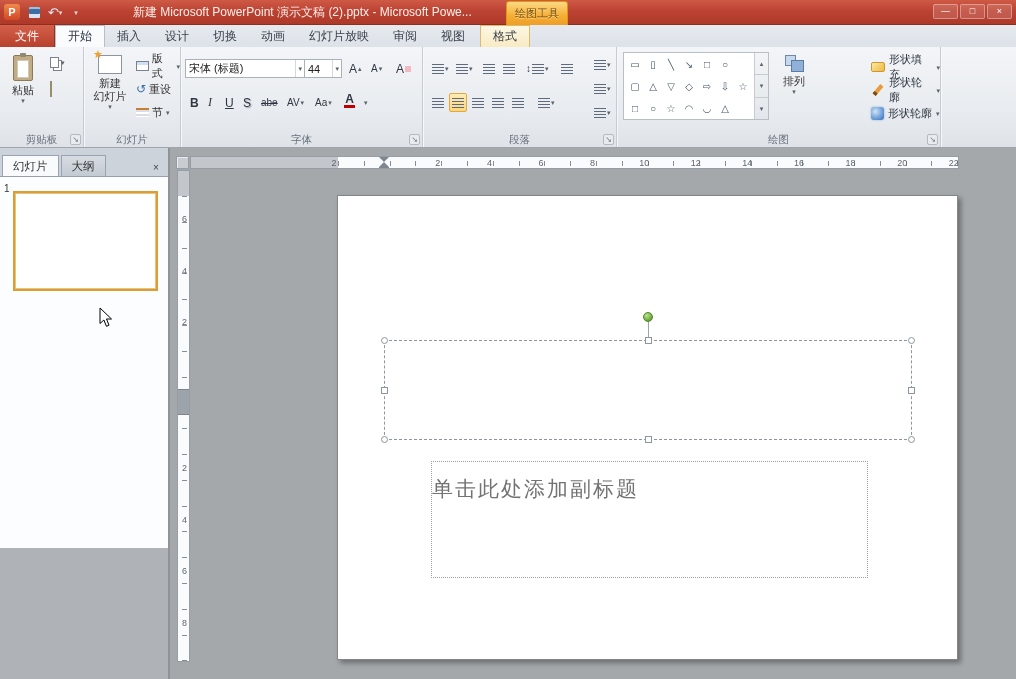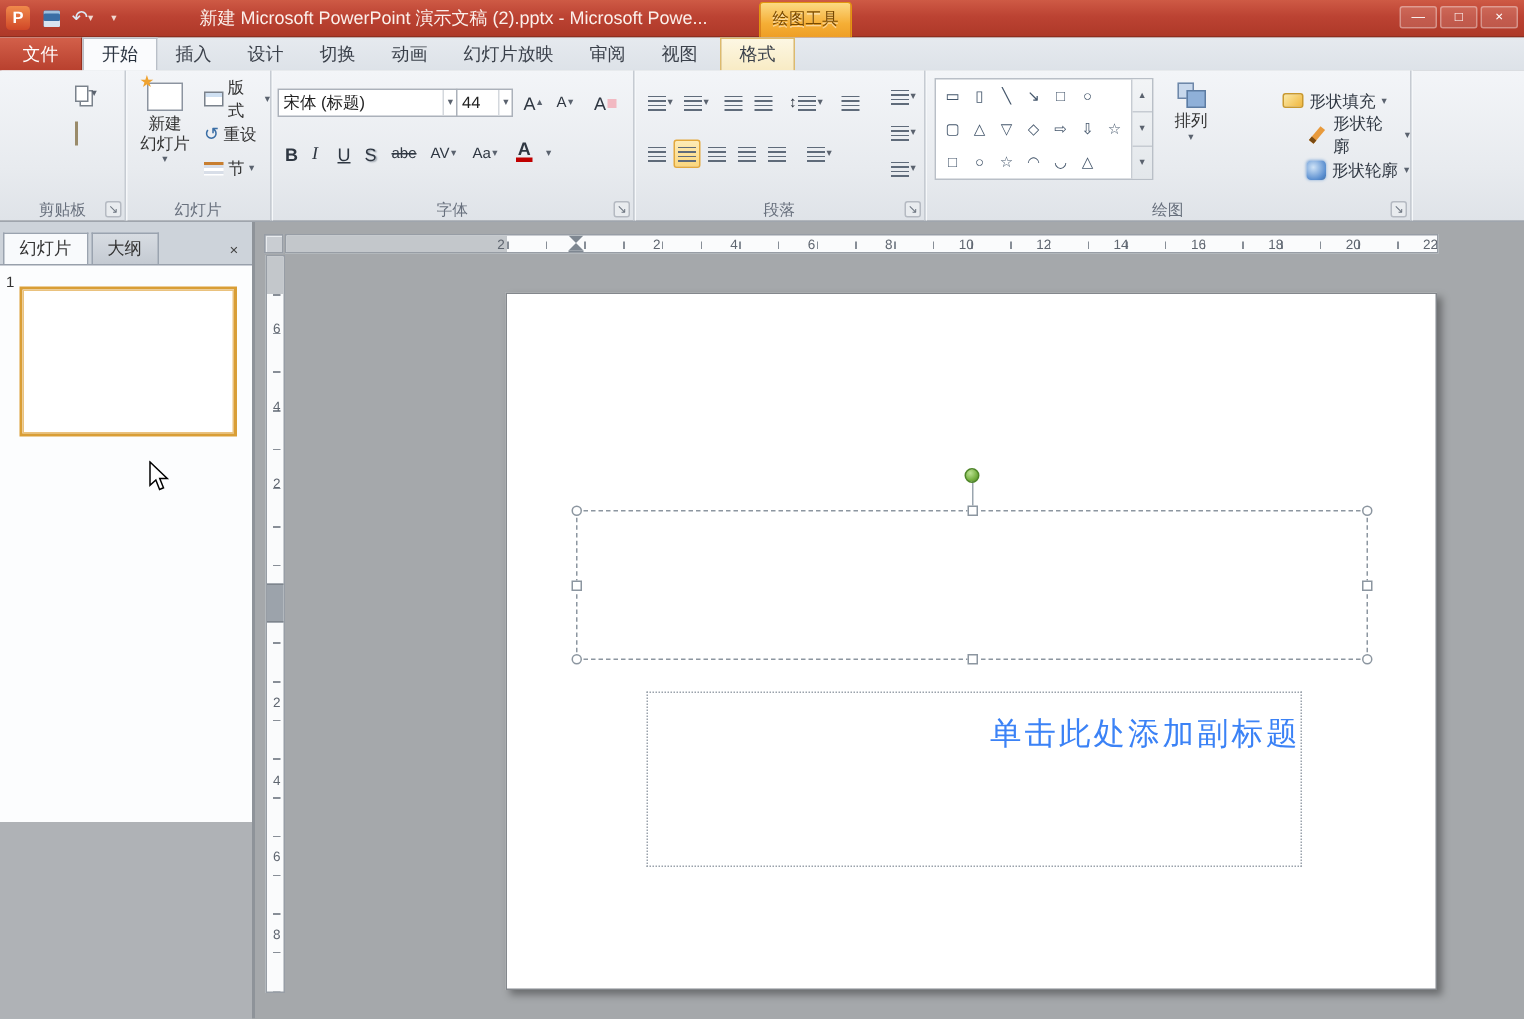--- a/index.html
+++ b/index.html
@@ -140,21 +140,21 @@
 
   .slide { position:absolute; left:167px; top:47px; width:621px; height:465px; background:#fff;
     border:1px solid #83878C; box-shadow:3px 3px 5px rgba(0,0,0,.35); }
   .title-ph { position:absolute; left:46px; top:144px; width:528px; height:100px; border:1px dashed #8C96A0; }
   .h-ci { position:absolute; width:7px; height:7px; border-radius:50%; background:#fff; border:1px solid #8C96A0; }
   .h-sq { position:absolute; width:7px; height:7px; background:#fff; border:1px solid #8C96A0; }
   .rot-stem { position:absolute; left:263px; top:-21px; width:1px; height:21px; background:#9AA5AF; }
   .rot-handle { position:absolute; left:258px; top:-29px; width:10px; height:10px; border-radius:50%;
     background:radial-gradient(circle at 35% 30%,#BCE293,#76B041 60%,#4E8528); border:1px solid #4E8528; }
   .subtitle-ph { position:absolute; left:93px; top:265px; width:437px; height:117px; border:1px dotted #9AA2AB;
-    text-align:right; padding-top:13px; font-size:21px; letter-spacing:2px; color:#3b82f6; }
+    text-align:left; padding-top:13px; font-size:21px; letter-spacing:2px; color:#737373; }
 
   .cursor { position:absolute; left:99px; top:307px; z-index:50; }
 </style>
 </head>
 <body>
 
 <div class="titlebar">
   <span class="app-icon">P</span>
   <span class="qat-btn">
       <span class="ic-floppy"></span>
@@ -184,20 +184,25 @@
   <div class="tab">动画</div>
   <div class="tab">幻灯片放映</div>
   <div class="tab">审阅</div>
   <div class="tab">视图</div>
   <div class="tab contextual">格式</div>
 </div>
 
 <div class="ribbon">
 
   <div class="rgroup" style="width:84px">
+    <div class="bigbtn" style="left:4px;top:3px;width:38px;height:81px">
+      <span class="ic-clipboard"></span>
+      <span class="bb-label">粘贴</span>
+      <span class="arr">▾</span>
+    </div>
     <div style="position:absolute;left:50px;top:10px;display:flex;flex-direction:column;gap:14px">
       <span style="display:flex;gap:2px;align-items:center">
           <span class="ic-copy"></span>
           <span class="arr">▾</span>
         </span>
       <span><span class="ic-brush"></span></span>
     </div>
     <div class="rgroup-label">剪贴板</div>
     <span class="dlg">↘</span>
   </div>
@@ -381,21 +386,21 @@
         <span>▴</span>
         <span>▾</span>
         <span>▾</span>
       </div>
     </div>
     <div class="bigbtn" style="left:158px;top:3px;width:38px;height:81px">
       <span class="ic-arrange"></span>
       <span class="bb-label">排列</span>
       <span class="arr">▾</span>
     </div>
-    <span class="vrow-btn" style="left:238px;top:10px">
+    <span class="vrow-btn" style="left:254px;top:10px">
         <span class="ic-fill"></span>
         <span>形状填充</span>
         <span class="arr">▾</span>
       </span>
     <span class="vrow-btn" style="left:254px;top:33px">
         <span class="ic-outline"></span>
         <span>形状轮廓</span>
         <span class="arr">▾</span>
       </span>
     <span class="vrow-btn" style="left:254px;top:56px">

